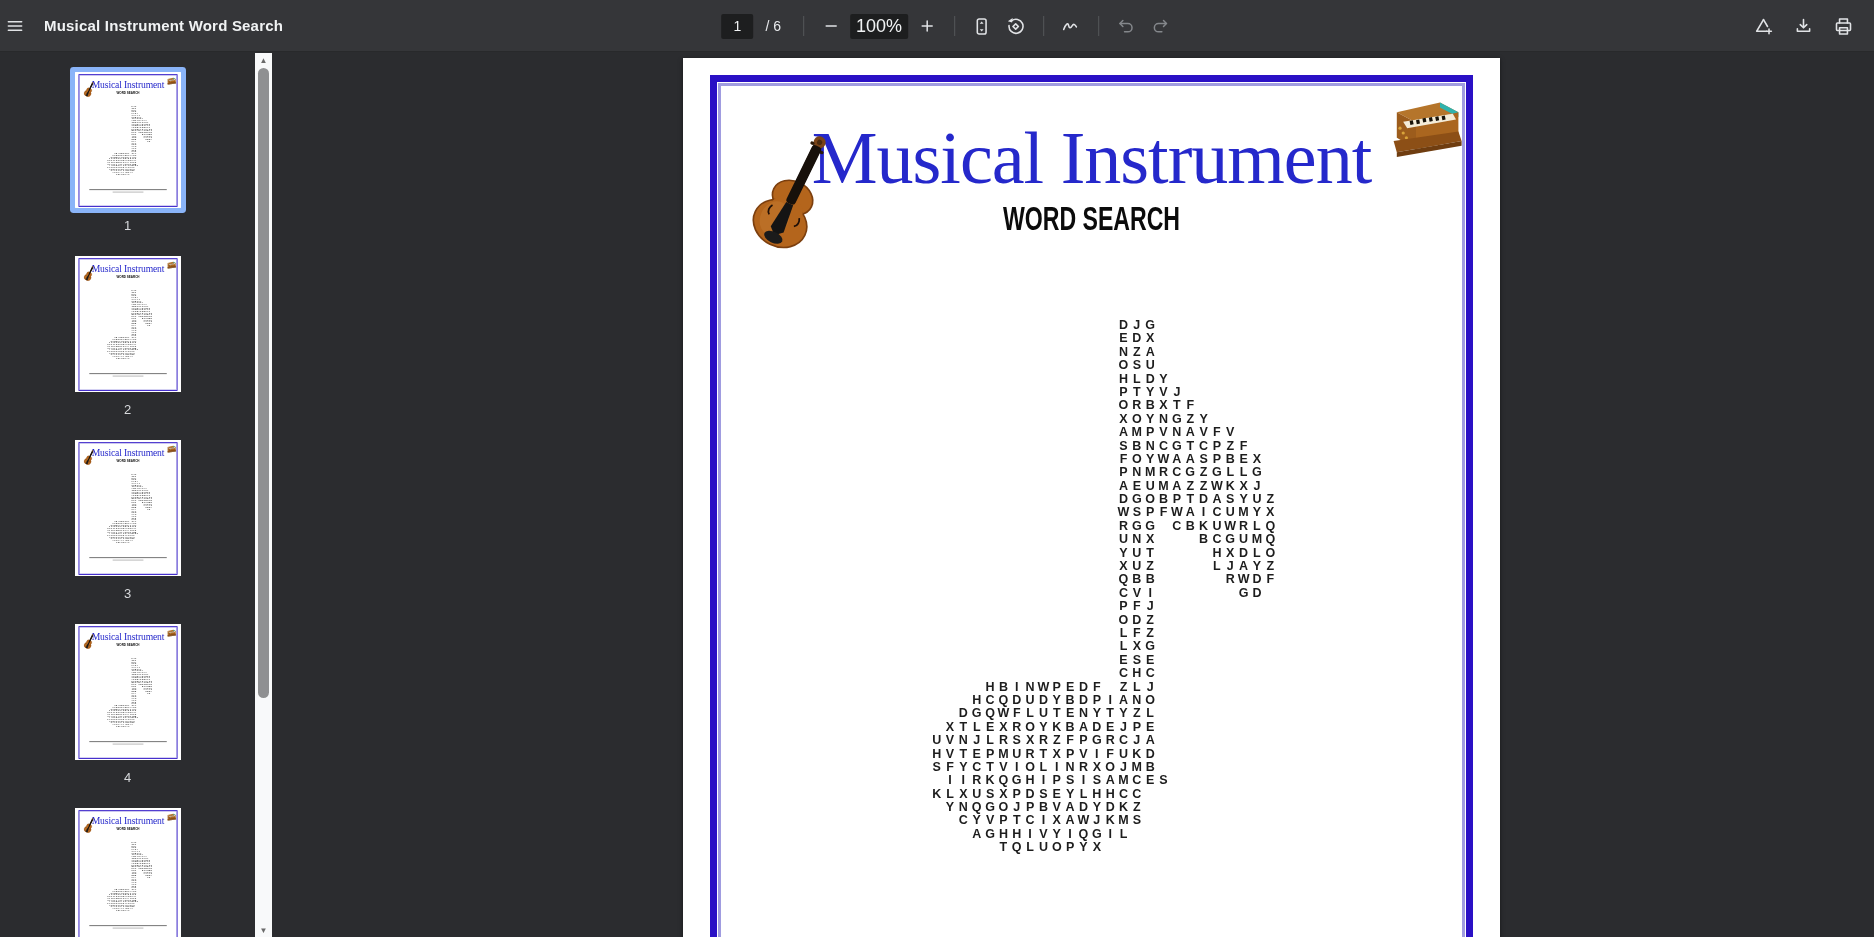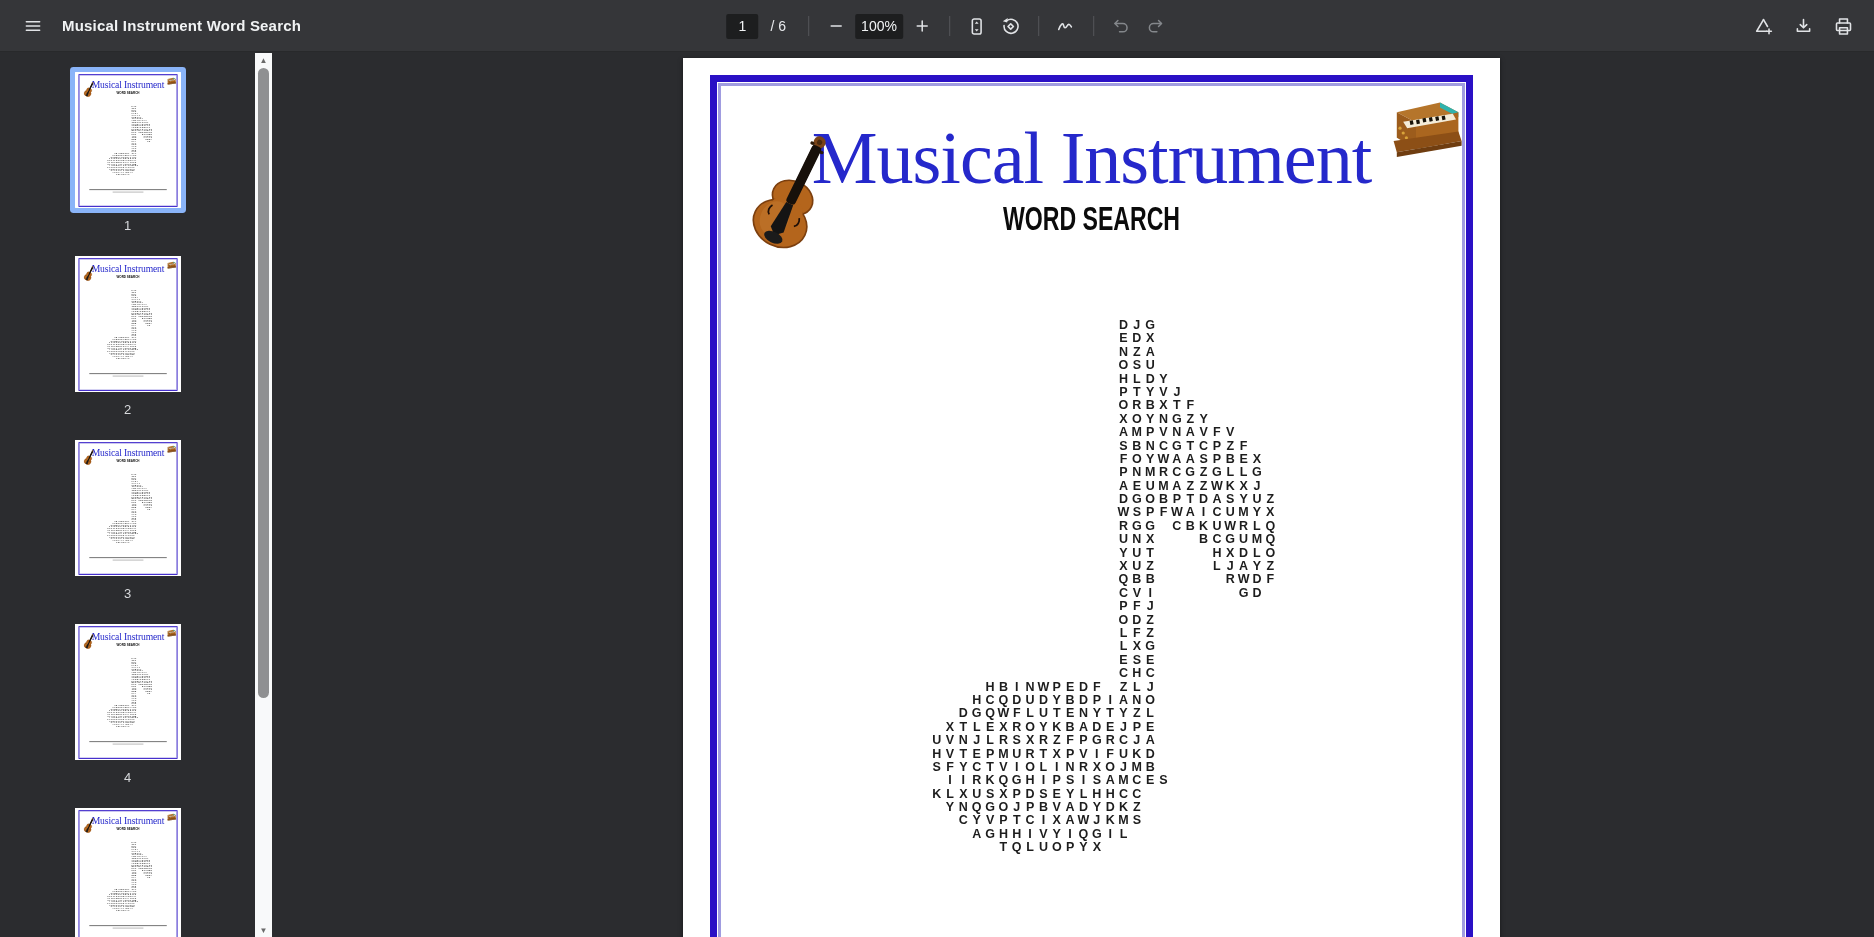--- a/index.html
+++ b/index.html
@@ -2,32 +2,32 @@
 <html><head>
 <meta charset="utf-8">
 <style>
   * { margin:0; padding:0; box-sizing:border-box; }
   html,body { width:1874px; height:937px; overflow:hidden; background:#2b2c2f;
               font-family:"Liberation Sans", sans-serif; }
 
   
   .toolbar { position:absolute; left:0; top:0; width:100%; height:52px; background:#353639;
              display:flex; align-items:center; z-index:50; border-bottom:1px solid #28292b; }
-  .tb-left { display:flex; align-items:center; gap:14px; padding-left:18px; }
+  .tb-left { display:flex; align-items:center; gap:14px; padding-left:0; }
   .tb-btn { width:30px; height:30px; border:none; background:transparent; display:flex;
             align-items:center; justify-content:center; cursor:pointer; border-radius:4px; }
   .tb-btn svg { display:block; }
   .tb-title { color:#f1f3f4; font-size:15px; font-weight:700; letter-spacing:.2px; }
   .tb-center { position:absolute; left:50.6%; top:0; height:52px; transform:translateX(-50%);
                display:flex; align-items:center; gap:4px; }
   .page-box { width:32px; height:25px; background:#1d1e1f; border:none; border-radius:2px;
               color:#f1f3f4; font-size:14px; text-align:center; font-family:inherit; }
   .page-total { color:#e8eaed; font-size:14px; margin:0 10px 0 8px; }
   .zoom-box { min-width:48px; height:25px; background:#1d1e1f; border-radius:2px; color:#f1f3f4;
-              font-size:14px; display:flex; align-items:center; justify-content:center;
+              font-size:18px; display:flex; align-items:center; justify-content:center;
               cursor:pointer; padding:0 6px; }
   .tb-divider { width:1px; height:20px; background:#55575a; margin:0 8px; }
   .tb-right { position:absolute; right:16px; top:0; height:52px; display:flex; align-items:center; gap:10px; }
   .icon-stroke { stroke:#e1e3e6; stroke-width:1.8; fill:none; stroke-linecap:round; stroke-linejoin:round; }
   .icon-dim    { stroke:#84878b; }
   .icon-fill   { fill:#e1e3e6; stroke:none; }
 
   
   .sidebar { position:absolute; left:0; top:53px; width:272px; height:884px; background:#2b2c2f; }
   .thumb-list { position:absolute; left:0; top:0; width:255px; padding-top:19px;

